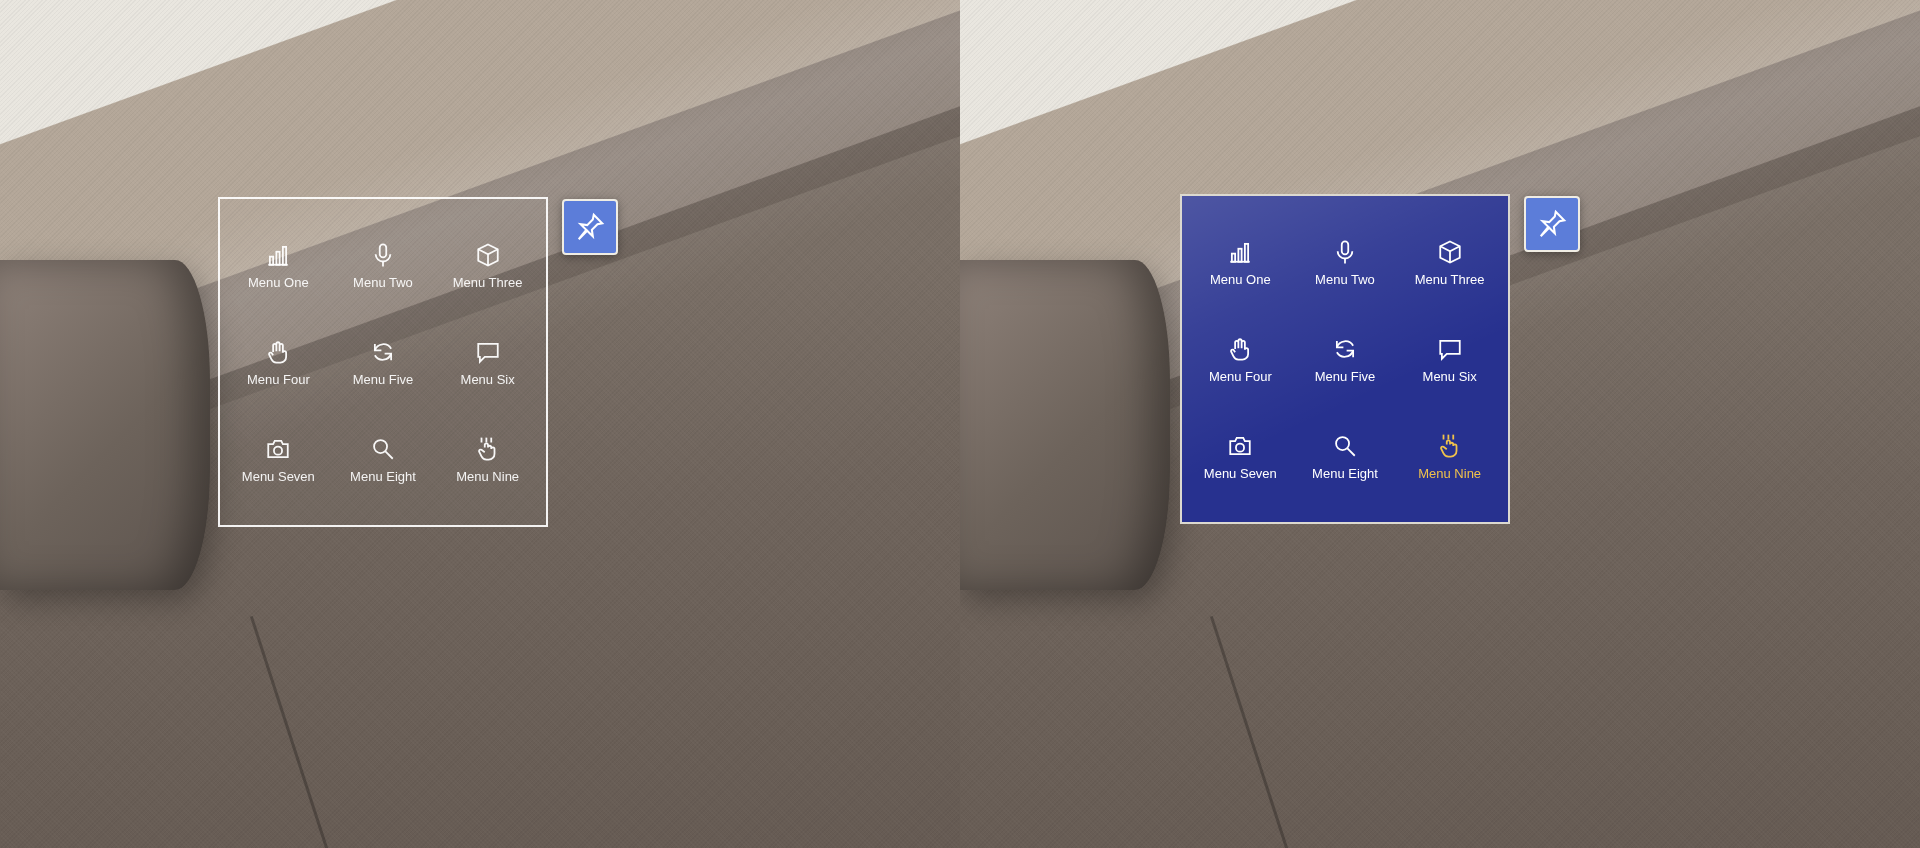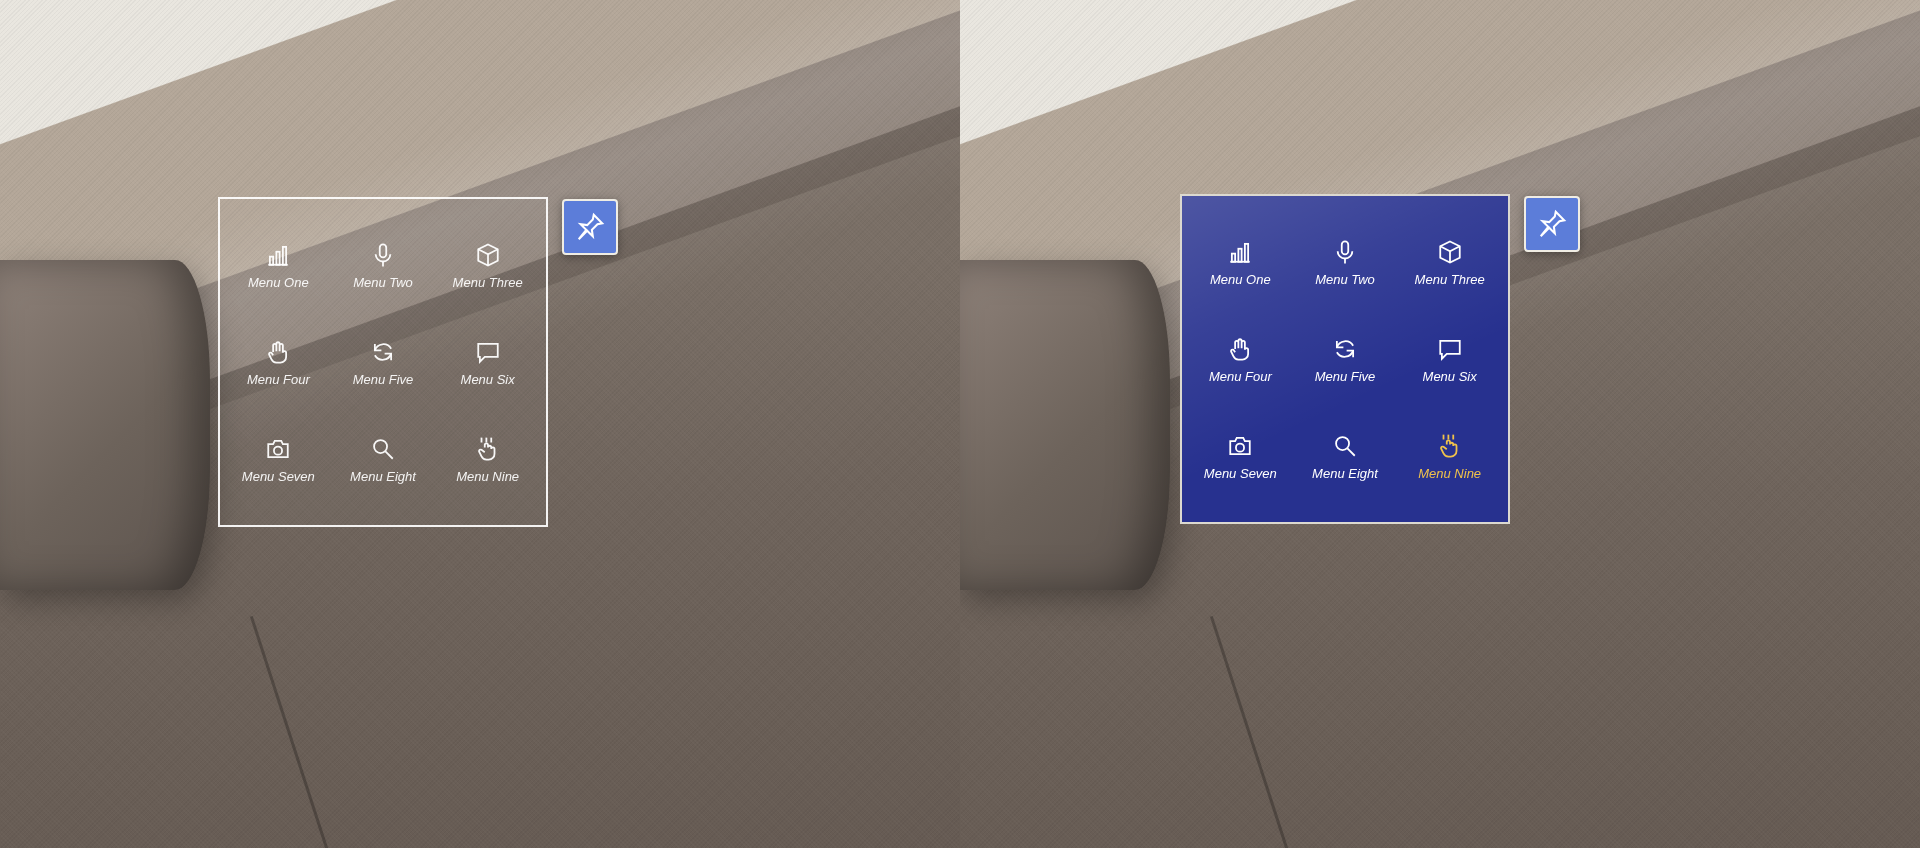--- a/index.html
+++ b/index.html
@@ -122,21 +122,20 @@
     pointer-events:none;
   }
   .menu-item {
     display: flex;
     flex-direction: column;
     align-items: center;
     justify-content: center;
     color: #ffffff;
     cursor: pointer;
     padding: 4px 2px;
-    font-style: italic;
   }
   .menu-item .icon {
     width: 34px;
     height: 30px;
     display: flex;
     align-items: center;
     justify-content: center;
   }
   .menu-item .icon svg {
     stroke: #fff;

